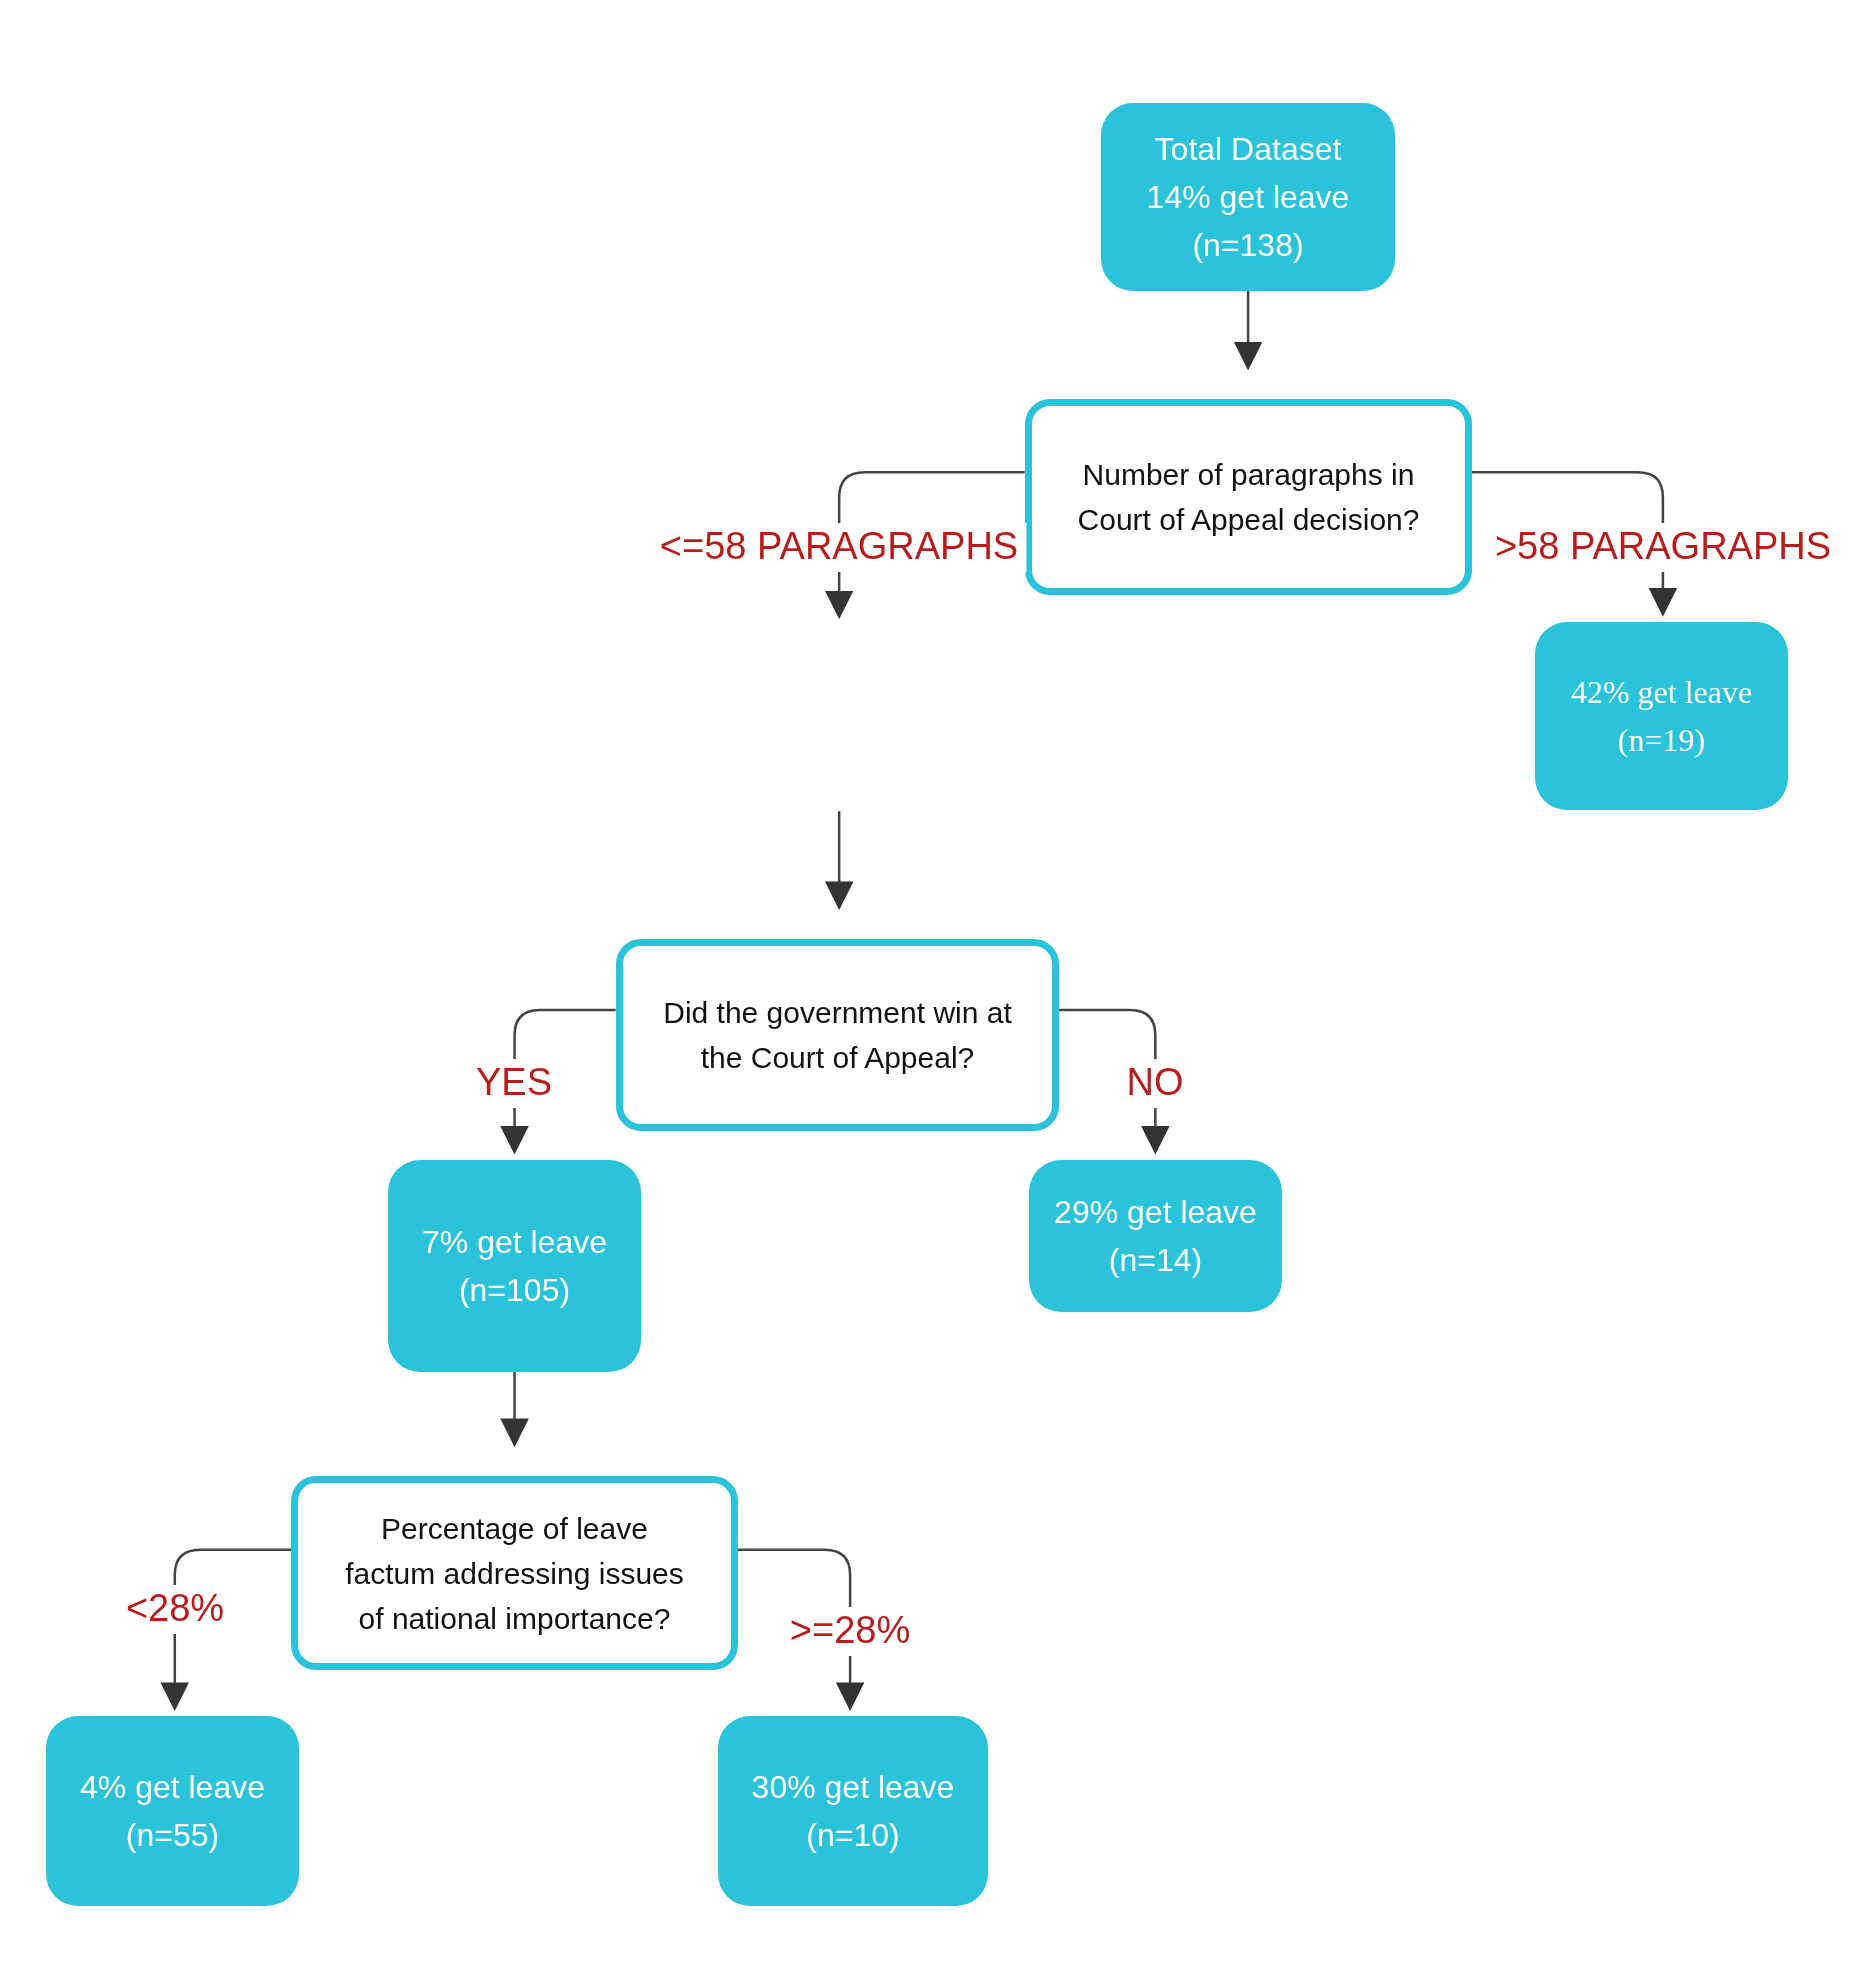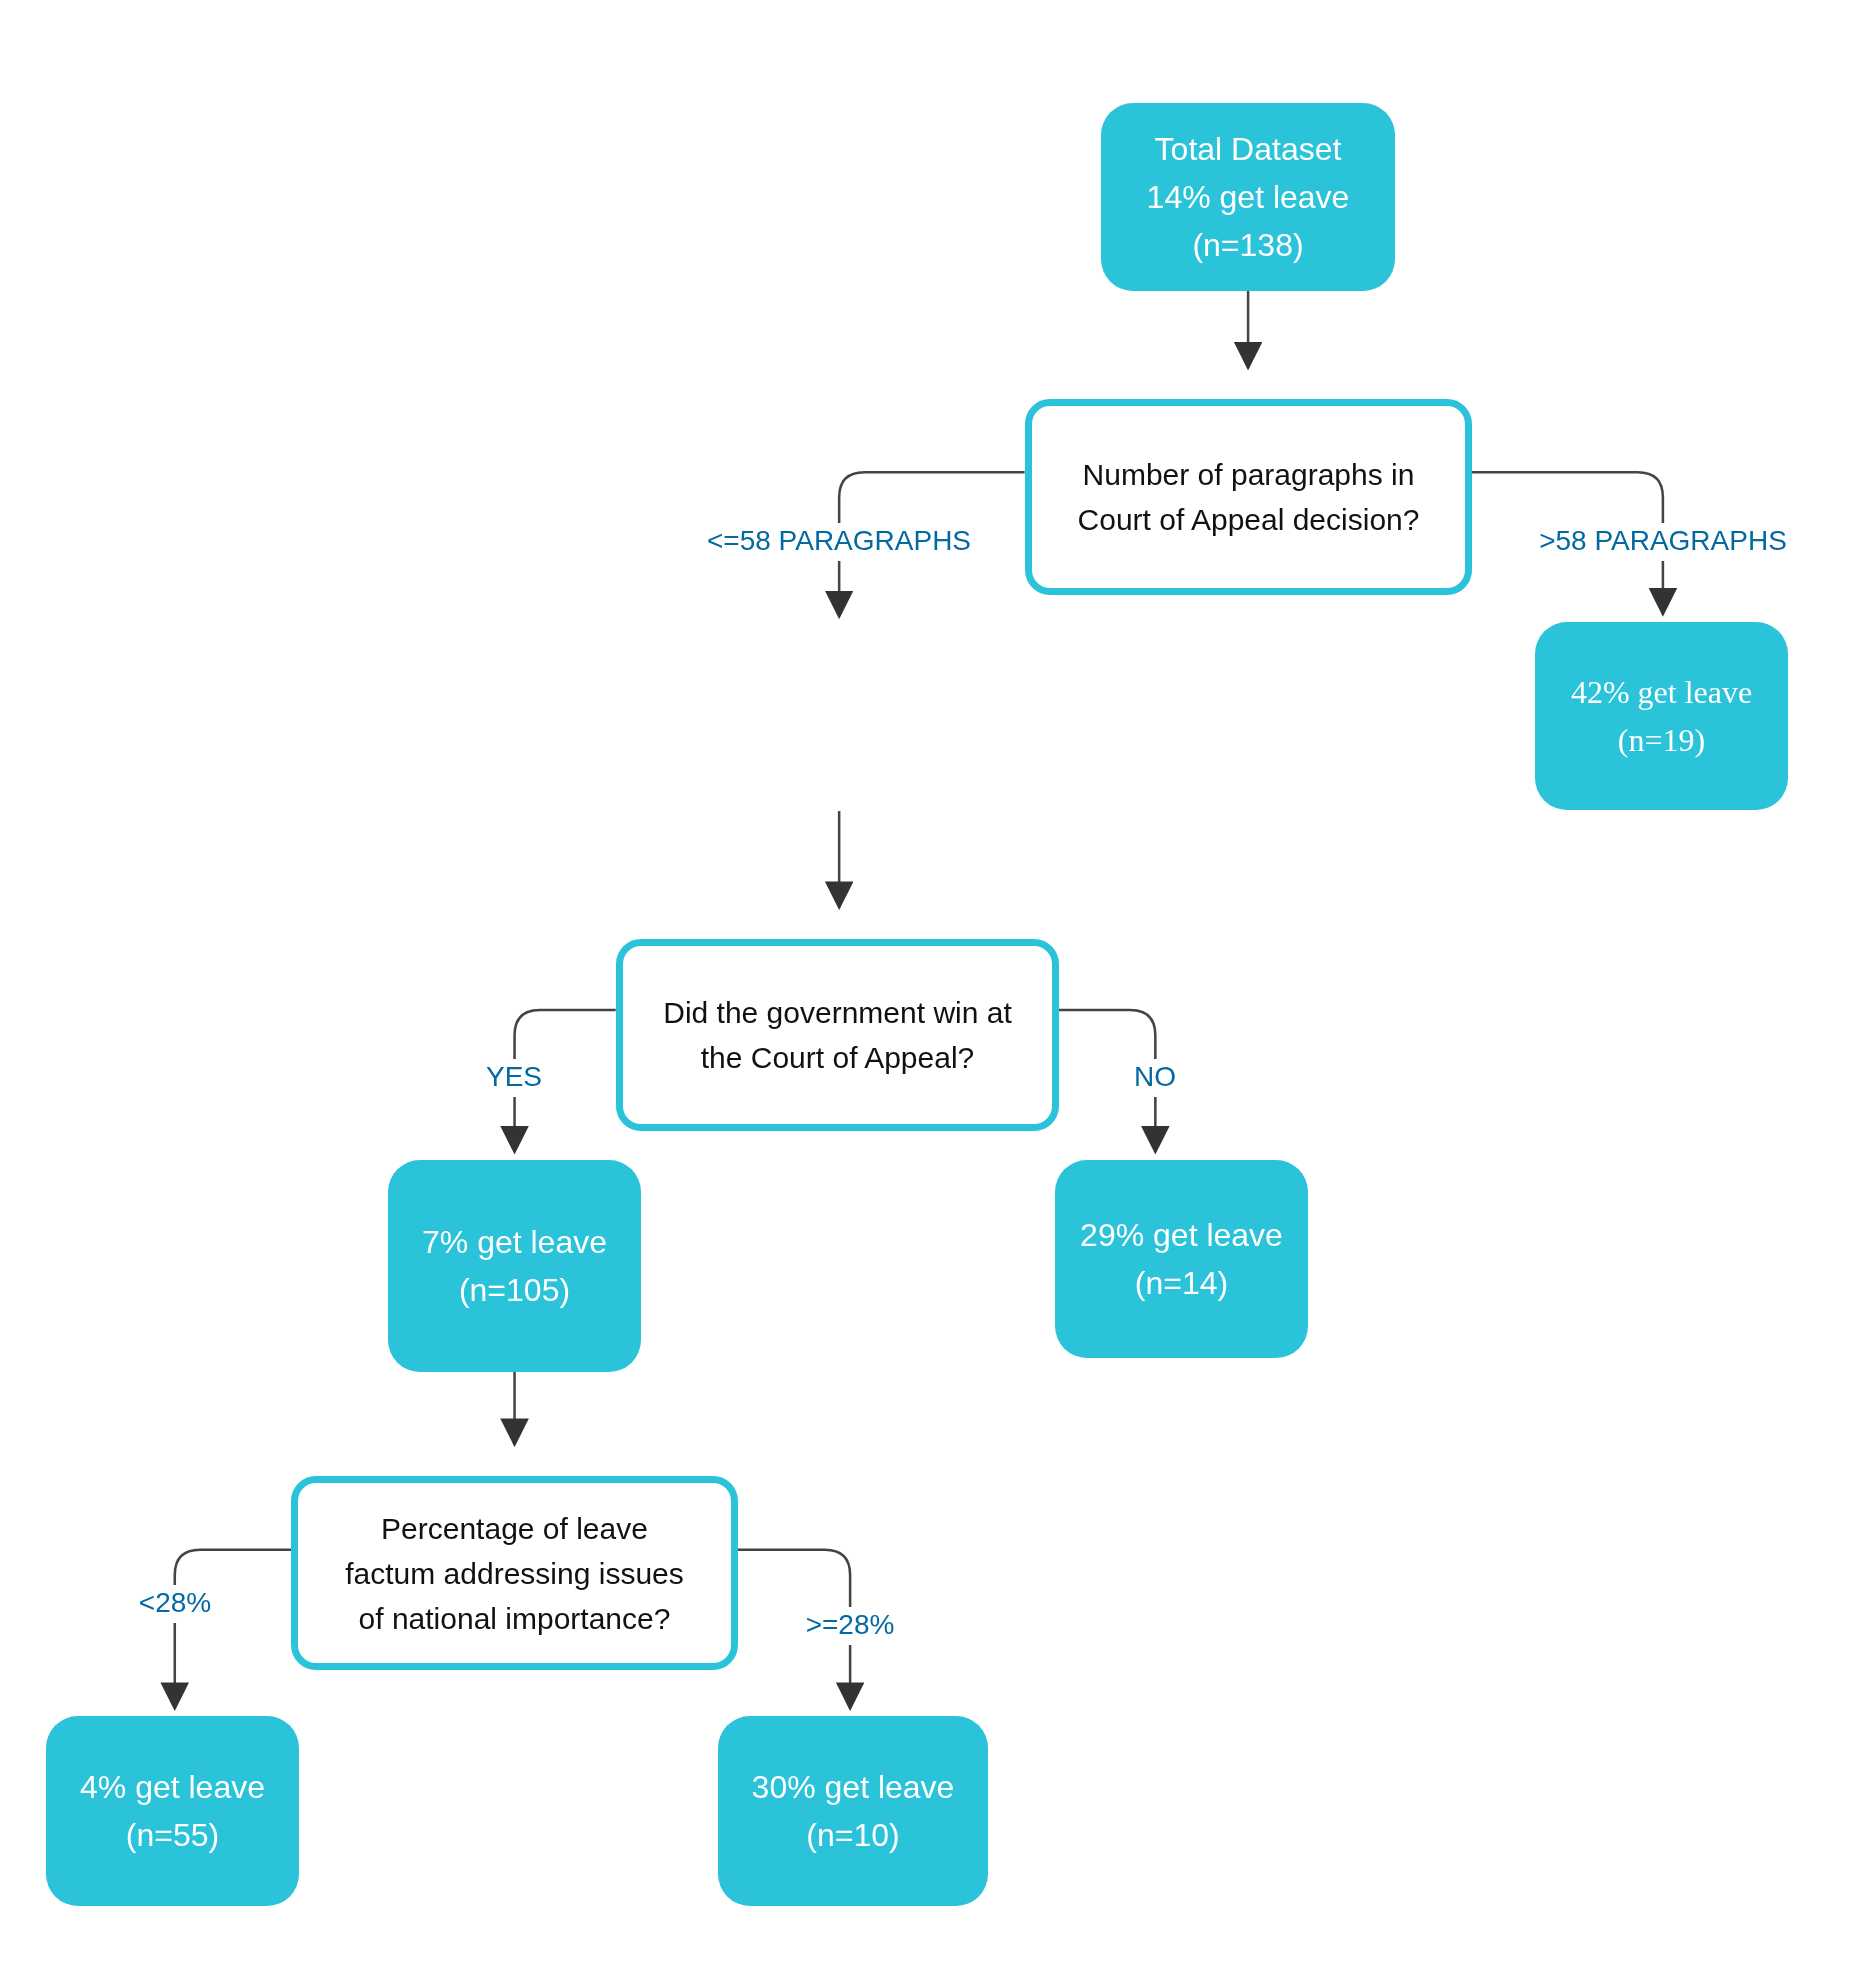--- a/index.html
+++ b/index.html
@@ -52,22 +52,22 @@
     border: 7.6px solid var(--accent);
     border-radius: 25px;
     font-size: 30px;
     line-height: 1.5;
     margin-top: 24px;
   }
   .branch-label {
     position: absolute;
     transform: translateX(-50%);
     background: var(--bg);
-    color: #0369a1;
-    font-size: 28px;
+    color: #b91c1c;
+    font-size: 38px;
     line-height: 1.1;
     padding: 3.4px 8.4px;
     white-space: nowrap;
   }
 </style>
 </head>
 <body>
 
 <div id="canvas">
 
@@ -106,21 +106,21 @@
 
   <div class="node question" style="left:616px; top:915px; width:443px; height:192px;">
     <span class="node-text">Did the government win at
 the Court of Appeal?</span>
   </div>
 
   <div class="node leaf" style="left:388px; top:1160px; width:253px; height:212px;">
     <span class="node-text">7% get leave
 (n=105)</span>
   </div>
-  <div class="node leaf" style="left:1029px; top:1160px; width:253px; height:198px;margin-left:26px;">
+  <div class="node leaf" style="left:1029px; top:1160px; width:253px; height:152px;">
     <span class="node-text">29% get leave
 (n=14)</span>
   </div>
 
   <div class="node question" style="left:291px; top:1452px; width:447px; height:194px;">
     <span class="node-text">Percentage of leave
 factum addressing issues
 of national importance?</span>
   </div>
 

